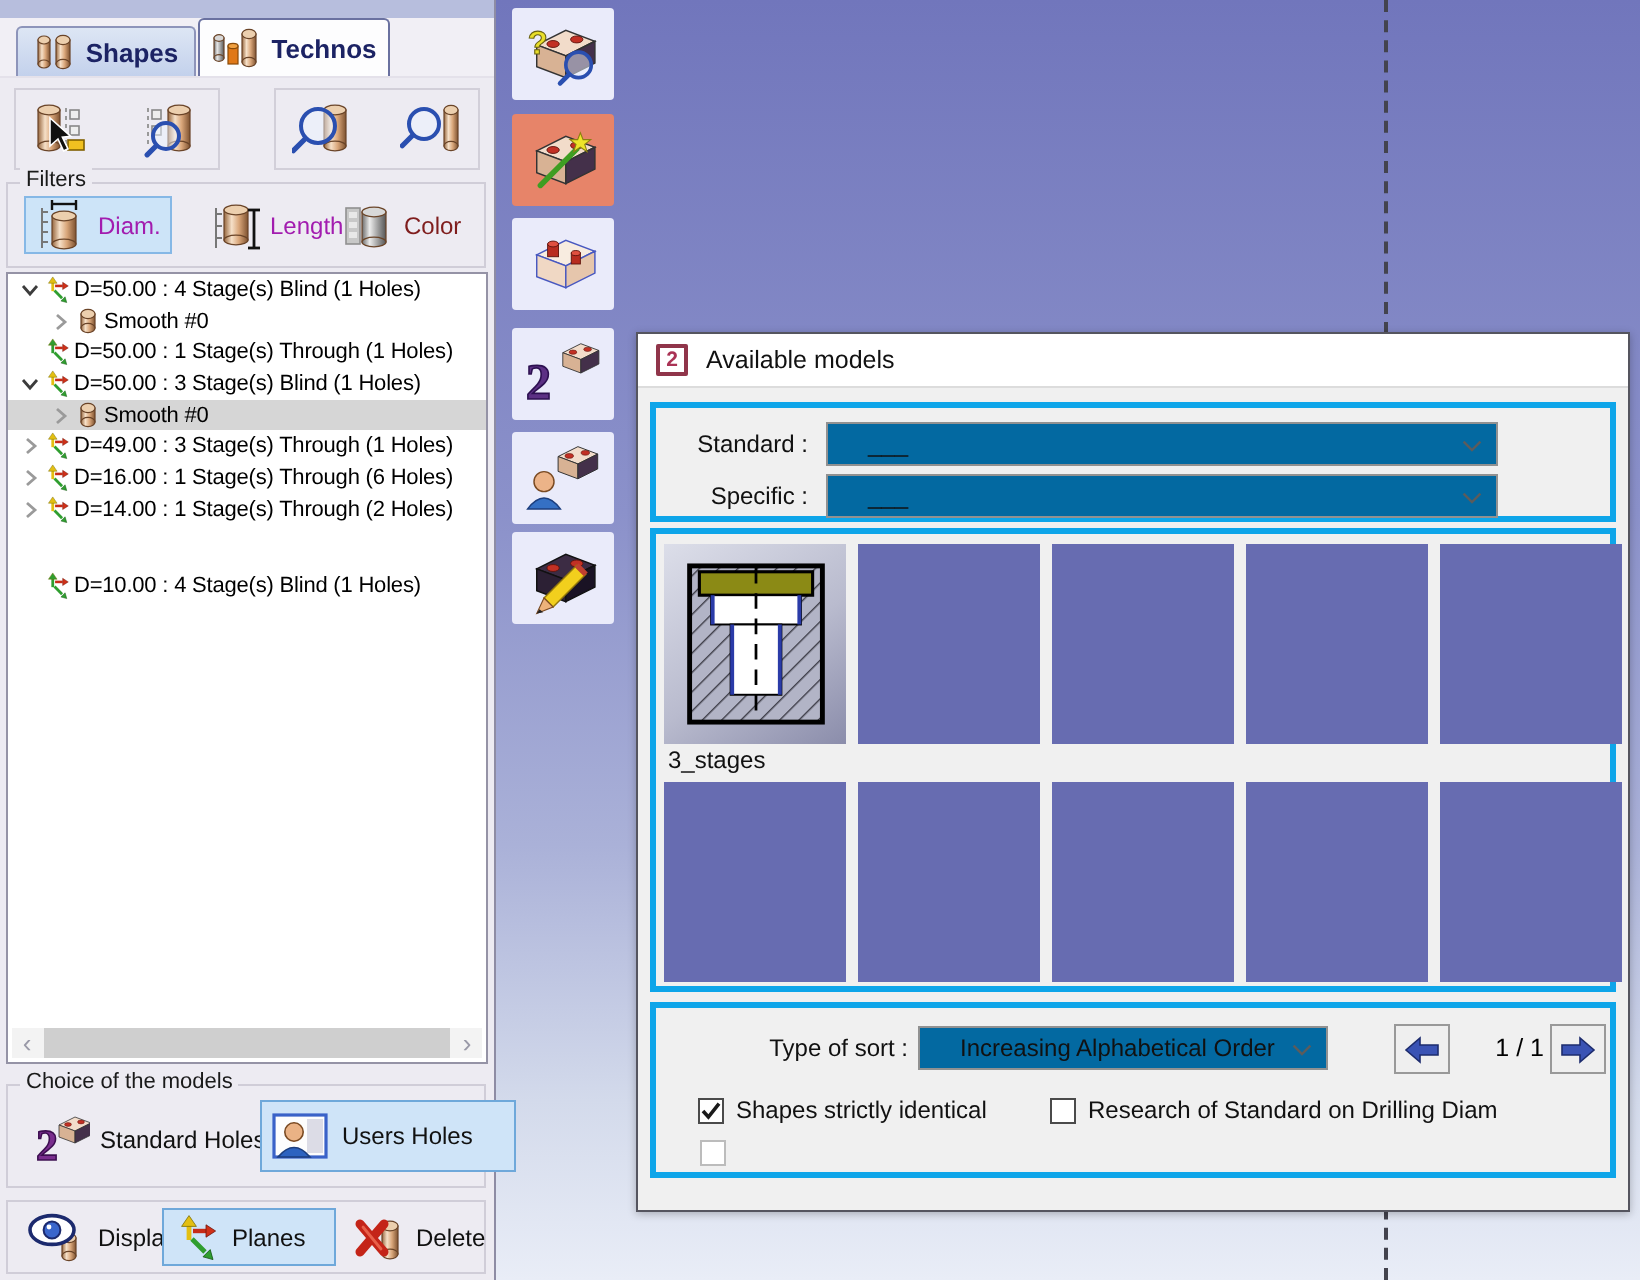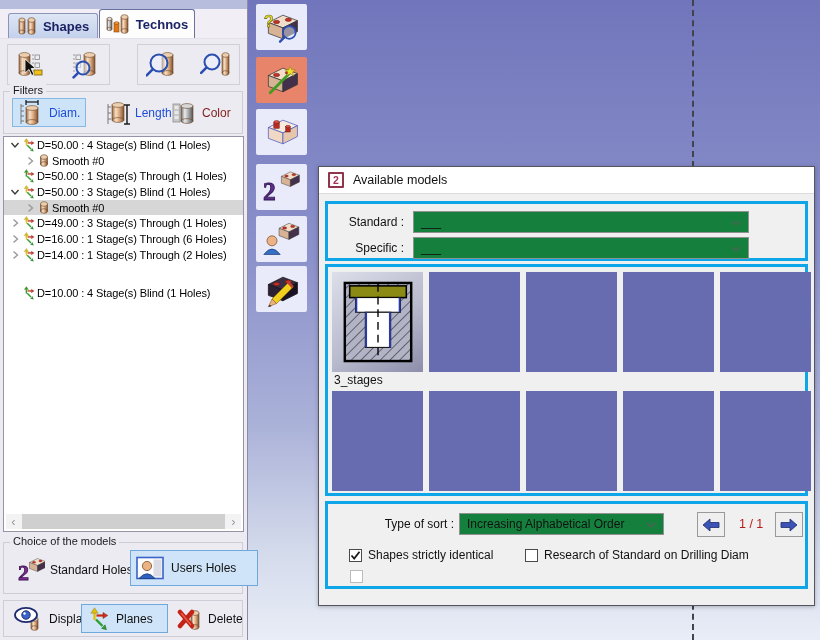--- a/index.html
+++ b/index.html
@@ -19,21 +19,21 @@
     border:1px solid #8d94ba;border-bottom:none;border-radius:3px 3px 0 0}
   .tab.technos{left:99px;top:9px;width:96px;height:29px;background:#fdfdfe;
     border:1px solid #6a71a0;border-bottom:none;border-radius:3px 3px 0 0}
   .tgroup{position:absolute;top:44px;height:41px;width:103px;border:1px solid #d2cfd9;
     box-sizing:border-box;display:flex;align-items:center;justify-content:center;gap:12px;background:#edebf2}
   .tbtn{width:42px;height:34px;display:flex;align-items:center;justify-content:center}
   .gbox{position:absolute;border:1px solid #d0cdd8;box-sizing:border-box;background:#edebf2}
   .glabel{position:absolute;font-size:11px;color:#1a1a1a;background:#edebf2;padding:0 3px;z-index:3}
   #filters{left:3px;top:91px;width:240px;height:43px}
   .filter-item{position:absolute;top:6px;height:29px;display:flex;align-items:center;gap:5px;
-    font-size:12px;color:#1d4ed8;padding:0 5px;box-sizing:border-box}
+    font-size:12px;color:#a21caf;padding:0 5px;box-sizing:border-box}
   .filter-item.selected{background:#cde4f8;border:1px solid #86b8e6}
   .filter-item.disabled{color:#7f1d1d}
   #tree{position:absolute;left:3px;top:136px;width:241px;height:396px;background:#fff;
     border:1px solid #9593a6;box-sizing:border-box;overflow:hidden}
   #tree-rows{padding-top:0}
   .trow{display:flex;align-items:center;height:15.7px;font-size:11px;color:#000;white-space:nowrap;letter-spacing:-0.1px}
   .trow.sel{background:#d6d6d6}
   .trow .chev{width:13px;display:flex;justify-content:center;align-items:center;flex:0 0 13px}
   .trow .ticon{width:16px;display:flex;justify-content:center;align-items:center;flex:0 0 16px}
   .hscroll{position:absolute;left:2px;right:2px;bottom:2px;height:15px;background:#f3f3f3;display:flex;align-items:center}
@@ -55,35 +55,35 @@
     border:1px solid #55555f;box-sizing:border-box;z-index:5;box-shadow:0 1px 4px rgba(0,0,0,.25)}
   .dtitle{position:absolute;left:0;top:0;right:0;height:26px;background:#ffffff;border-bottom:1px solid #dcdcdc;
     display:flex;align-items:center;gap:9px;padding-left:9px}
   .dicon{width:12px;height:12px;border:2px solid #90354a;color:#aa3355;font-weight:bold;font-size:10.5px;
     display:flex;align-items:center;justify-content:center;border-radius:1px;background:#fff}
   .dtext{font-size:12.5px;color:#111}
   .dgroup{position:absolute;left:6px;right:6px;border:3px solid #0ea5e9;box-sizing:border-box}
   #dg1{top:34px;height:60px}
   .drow{position:absolute;left:2px;right:56px;height:22px;display:flex;align-items:center}
   .dlabel{width:74px;text-align:right;font-size:12px;color:#111;padding-right:9px;flex:0 0 74px}
-  .combo{flex:1;height:22px;background:#15803d;border:1px solid #919191;display:flex;align-items:center;
-    padding:0 24px 0 7px;font-size:12px;color:#111;position:relative;box-sizing:border-box;white-space:nowrap}
+  .combo{flex:1;height:22px;background:#0369a1;border:1px solid #919191;display:flex;align-items:center;
+    padding:0 24px 0 20px;font-size:12px;color:#111;position:relative;box-sizing:border-box;white-space:nowrap}
   .cchev{position:absolute;right:7px;top:8px;line-height:0}
   #dg2{top:97px;height:232px}
   .tilerow{position:absolute;left:4px;display:flex;gap:6px}
   .tile{width:91px;height:100px;background:#676cb1}
   .tile.model{background:linear-gradient(145deg,#dcdee9 0%,#b9bbce 55%,#8b8dab 100%);
     display:flex;align-items:center;justify-content:center}
   .tile-label{position:absolute;left:6px;top:106px;font-size:12px;color:#111}
   #dg3{top:334px;height:88px}
   .sortlabel{position:absolute;left:20px;top:13px;width:106px;text-align:right;font-size:12px;color:#111}
   .sortcombo{position:absolute;left:131px;top:9px;width:205px;height:22px;flex:none}
   .pbtn{position:absolute;top:8px;width:28px;height:25px;border:1px solid #999;background:#efefef;
     box-sizing:border-box;display:flex;align-items:center;justify-content:center}
-  .pagetext{position:absolute;left:411px;top:13px;width:46px;text-align:left;font-size:12.5px;color:#b91c1c}
+  .pagetext{position:absolute;left:398px;top:13px;width:46px;text-align:right;font-size:12.5px;color:#000000}
   .cbitem{position:absolute;display:flex;align-items:center;gap:6px;font-size:12px;color:#111}
   .cbbox{width:13px;height:13px;border:1px solid #4a4a4a;background:#fff;box-sizing:border-box;
     display:flex;align-items:center;justify-content:center;flex:0 0 13px}
   .cbitem.disabled{color:#9c9c9c}
   .cbitem.disabled .cbbox{border-color:#bcbcbc}
 </style>
 </head>
 <body>
 
 <div id="screen">

